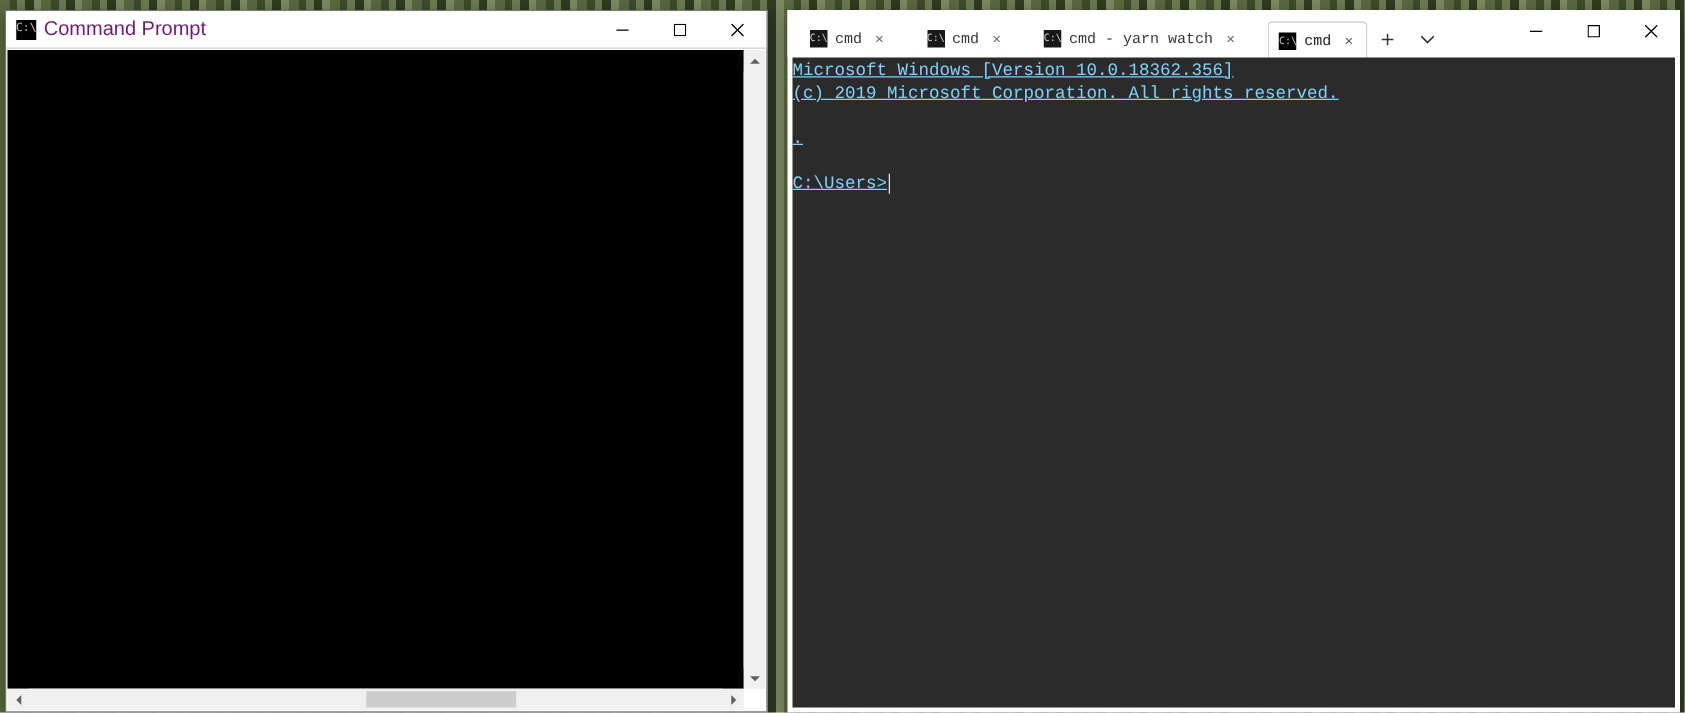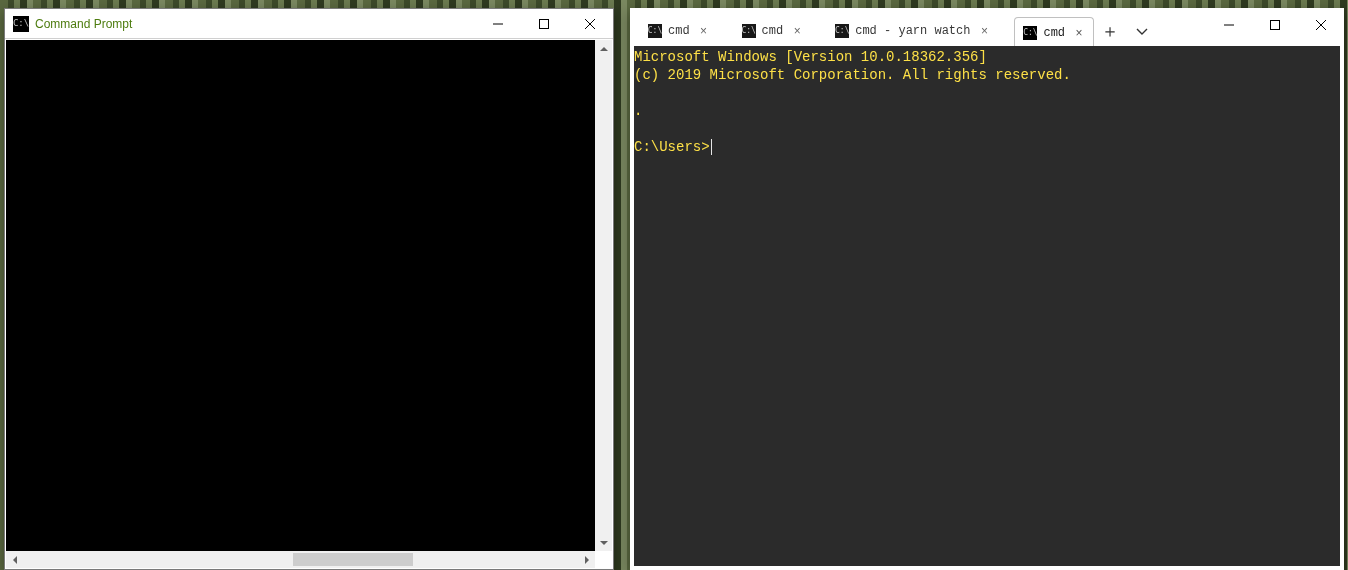--- a/index.html
+++ b/index.html
@@ -15,21 +15,21 @@
     display: flex; flex-direction: column;
   }
   .titlebar-l {
     height: 30px; background: #ffffff; display: flex; align-items: center;
     border-bottom: 1px solid #d0d0d0;
   }
   .tb-icon {
     width: 16px; height: 16px; margin: 0 6px 0 8px; display:flex;align-items:center;justify-content:center;
     background:#000; color:#c0c0c0; font: 9px/1 monospace;
   }
-  .tb-title { font-size: 12px; color:#4d7c0f; flex:0 0 auto; }
+  .tb-title { font-size: 16px; color:#701a75; flex:0 0 auto; }
   .tb-spacer { flex:1; }
   .tb-btn {
     width: 46px; height: 30px; display:flex; align-items:center; justify-content:center;
     color:#000;
   }
   .tb-btn svg { width:10px; height:10px; stroke:#000; fill:none; stroke-width:1;}
   .sb-v {
     position:absolute; right:1px; top:31px; bottom:18px; width:17px;
     background:#f0f0f0; display:flex; flex-direction:column; align-items:center;
   }
@@ -82,22 +82,22 @@
   .tabbar .newtab, .tabbar .dropdown {
     width:32px;height:30px;display:flex;align-items:center;justify-content:center;color:#333;
   }
   .tabbar .dropdown svg{width:12px;height:12px;stroke:#333;fill:none;stroke-width:1.4;}
   .wt-sys {
     position:absolute; right:0; top:0; height:38px; display:flex;
   }
   .wt-sys .tb-btn{height:34px;}
   .con-right {
     flex:1; margin:0 4px 4px 4px; background:#2b2b2b;
-    font:14px/18px Consolas,"Courier New",monospace; color:#fde047;
-    padding:2px 0 0 0; white-space:pre; position:relative;
+    font:14px/18px Consolas,"Courier New",monospace; color:#7dd3fc;
+    padding:2px 0 0 0; white-space:pre; position:relative;text-decoration:underline;
   }
   .cursor{
     display:inline-block;width:1px;height:16px;background:#e6e6e6;
     vertical-align:text-bottom;margin-left:1px;
   }
 </style>
 </head>
 <body>
 
 <div class="win-left">

